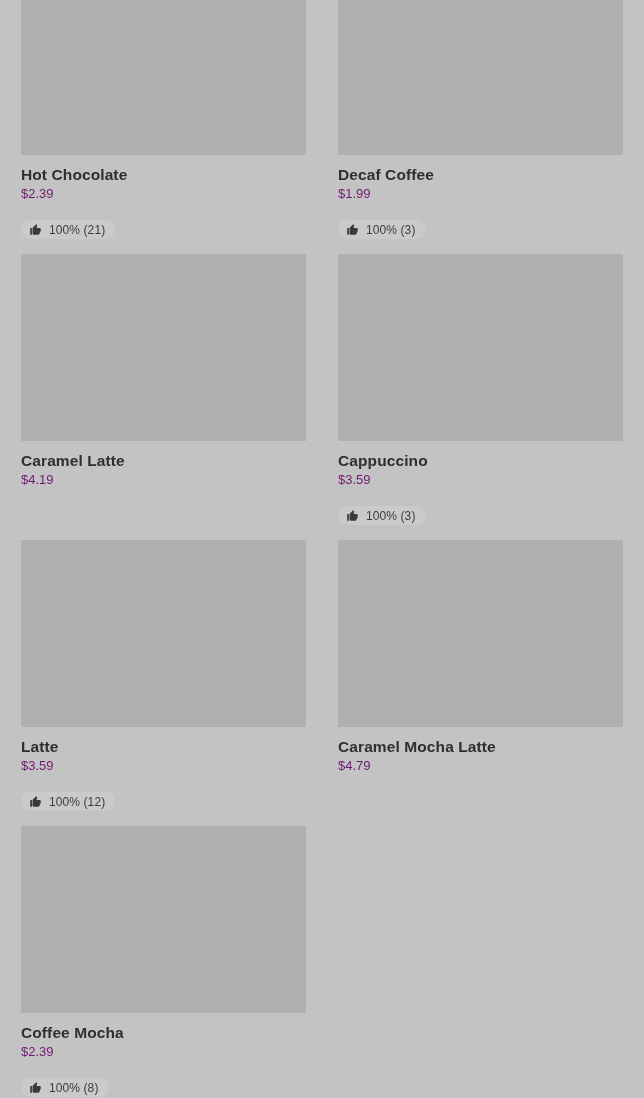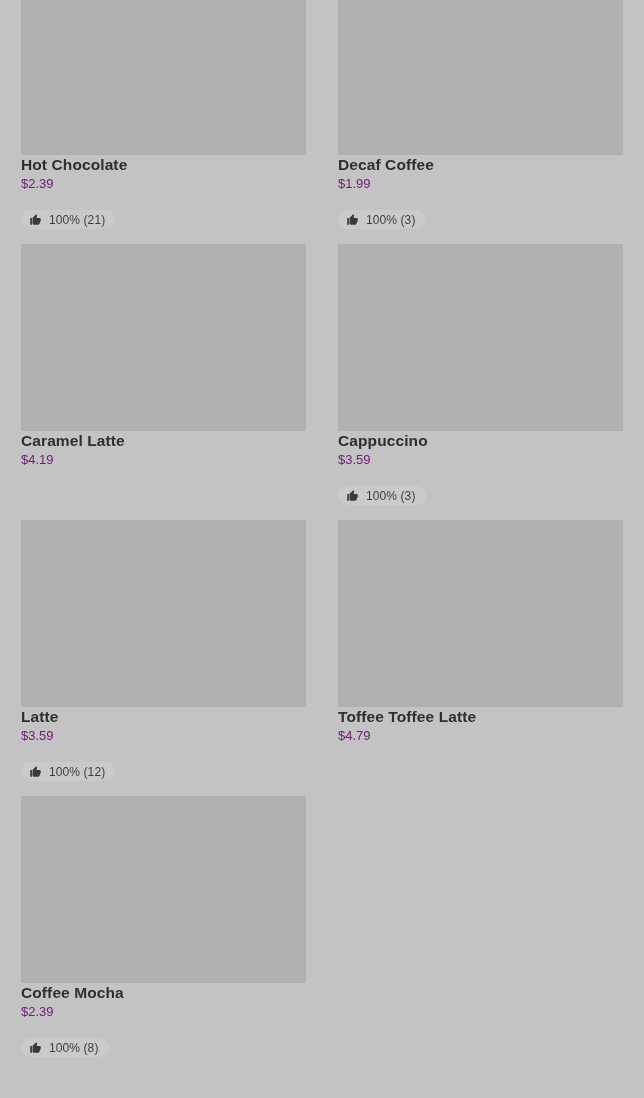--- a/index.html
+++ b/index.html
@@ -43,20 +43,21 @@
   .product-thumb {
     width: 100%;
     height: 187px;
     background: #b0b0b0;
     display: block;
     border-radius: 0px;
     margin-top: 0;
   }
 
   .product-info {
+    padding-top: 10px;
   }
 
   .product-name {
     font-size: 15.5px;
     font-weight: 600;
     color: #2f2f2f;
     letter-spacing: 0.1px;
     line-height: 19px;
     margin: 0 0 1px 0;
     white-space: nowrap;
@@ -153,21 +154,21 @@
             <svg viewBox="0 0 16 16" aria-hidden="true">
               <path d="M6.2 14.5h5.1c.62 0 1.15-.37 1.38-.9l1.71-4a1.5 1.5 0 0 0 .11-.56V7.6c0-.83-.67-1.5-1.5-1.5H9.4l.6-2.9.02-.2c0-.31-.13-.6-.33-.8L8.96 1.5 4.82 5.65c-.27.27-.44.65-.44 1.06v6.29c0 .83.67 1.5 1.5 1.5h.32zM1.5 6.1h2.1v8.4H1.5z"></path>
             </svg>
           </span>
           <span class="rating-text">100% (12)</span>
         </div></div>
     </div>
     <div class="product-card">
       <div class="product-thumb"></div>
       <div class="product-info">
-        <div class="product-name">Toffee Toffee Latte</div>
+        <div class="product-name">Caramel Mocha Latte</div>
         <div class="product-price">$4.79</div>
       </div>
     </div>
     <div class="product-card">
       <div class="product-thumb"></div>
       <div class="product-info"><div class="product-name">Coffee Mocha</div><div class="product-price">$2.39</div><div class="rating-badge">
           <span class="thumb-icon">
             <svg viewBox="0 0 16 16" aria-hidden="true">
               <path d="M6.2 14.5h5.1c.62 0 1.15-.37 1.38-.9l1.71-4a1.5 1.5 0 0 0 .11-.56V7.6c0-.83-.67-1.5-1.5-1.5H9.4l.6-2.9.02-.2c0-.31-.13-.6-.33-.8L8.96 1.5 4.82 5.65c-.27.27-.44.65-.44 1.06v6.29c0 .83.67 1.5 1.5 1.5h.32zM1.5 6.1h2.1v8.4H1.5z"></path>
             </svg>

